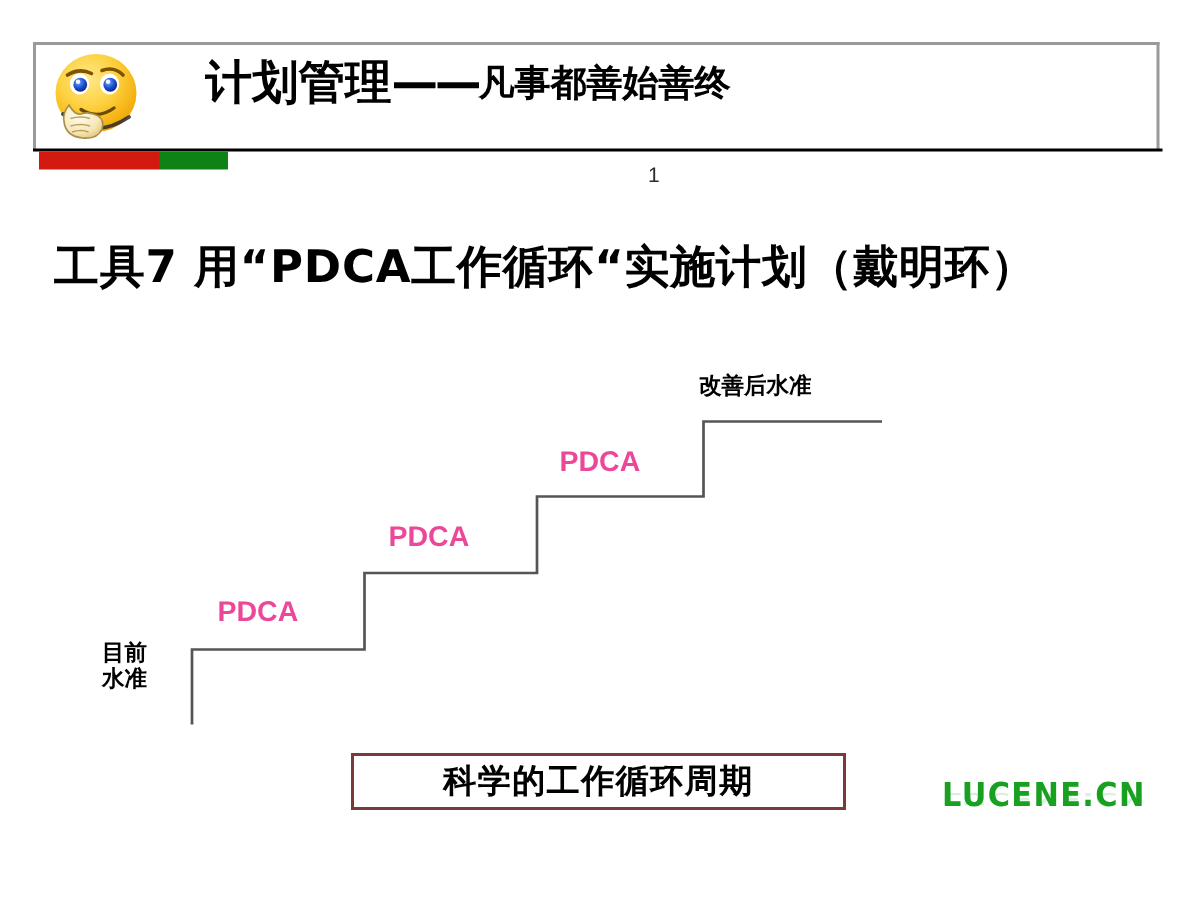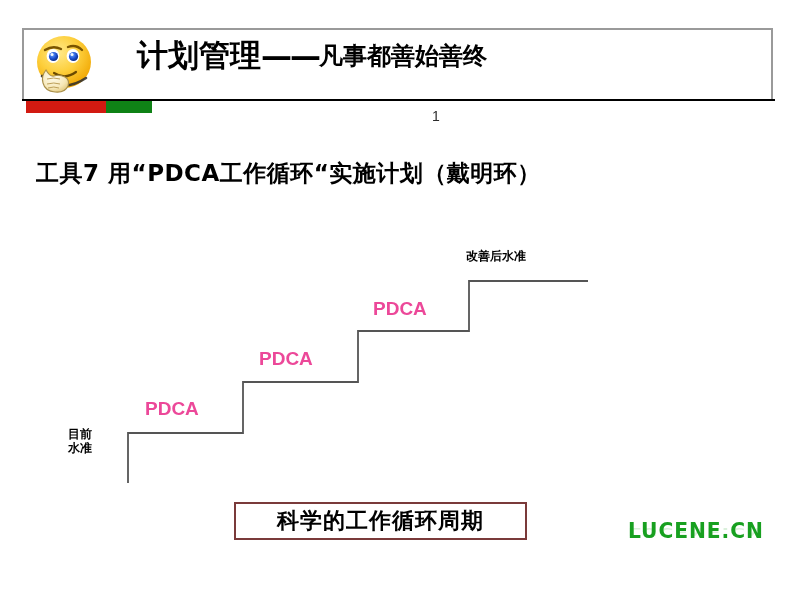--- a/index.html
+++ b/index.html
@@ -105,21 +105,21 @@
     font-family: "Liberation Sans", sans-serif;
   }
 
   
   .subtitle {
     position: absolute;
     left: 36px;
     top: 158px;
     font-family: "DejaVu Sans", "Liberation Sans", sans-serif;
     font-weight: bold;
-    font-size: 23px;
+    font-size: 30px;
     color: #000000;
     white-space: nowrap;
     letter-spacing: 0.5px;
   }
 
   
   .stairs {
     position: absolute;
     left: 0;
     top: 0;
@@ -134,43 +134,43 @@
     font-weight: bold;
     color: #ec4899;
     white-space: nowrap;
   }
   .pdca-1 { left: 145px; top: 398px; }
   .pdca-2 { left: 259px; top: 348px; }
   .pdca-3 { left: 373px; top: 298px; }
 
   .level-label {
     position: absolute;
-    font-family: Liberation Serif, serif;
-    font-weight: bold;
-    font-size: 12px;
+    font-family: Liberation Mono, monospace;
+    font-weight: bold;
+    font-size: 15px;
     color: #000000;
     white-space: nowrap;
     line-height: 1.15;
   }
   .label-current {
     left: 68px;
     top: 428px;
     text-align: left;
   }
   .label-improved {
     left: 466px;
     top: 250px;
   }
 
   
   .bottom-box {
     position: absolute;
     left: 234px;
     top: 502px;
-    width: 293px;
+    width: 330px;
     height: 38px;
     border: 2px solid #7a3a3a;
     background: #ffffff;
     box-sizing: border-box;
     display: flex;
     align-items: center;
     justify-content: center;
   }
   .bottom-box-text {
     font-family: "DejaVu Sans", "Liberation Sans", sans-serif;

